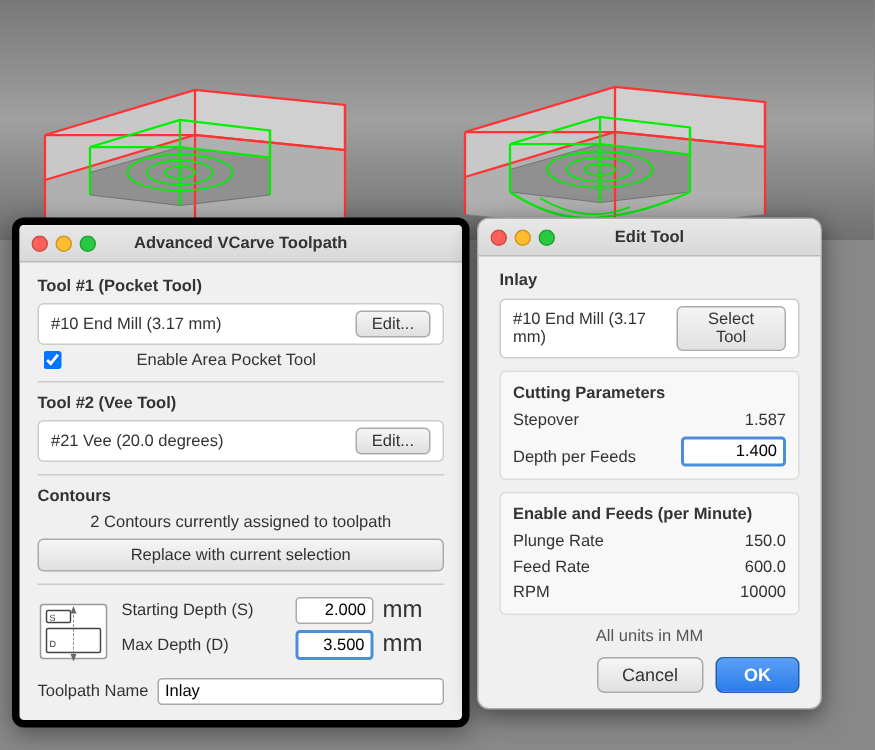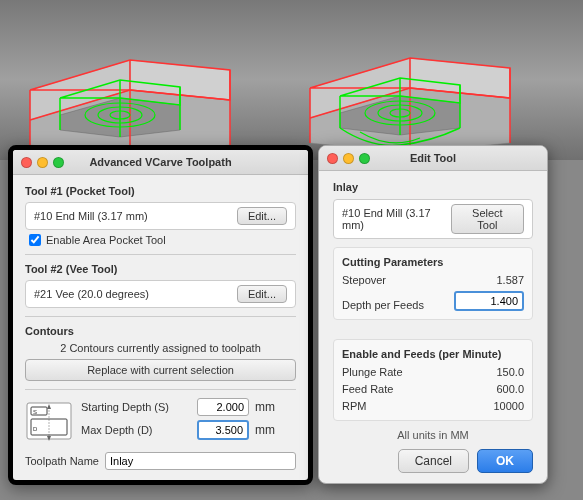--- a/index.html
+++ b/index.html
@@ -129,20 +129,21 @@
     }
 
     .checkbox-row input[type="checkbox"] {
       width: 12px;
       height: 12px;
     }
 
     .checkbox-label {
       font-size: 11px;
       color: #333;
+      margin-left: 45px;
     }
 
     .divider {
       border: none;
       border-top: 1px solid #ccc;
       margin: 8px 0;
     }
 
     .contours-count {
       font-size: 11px;
@@ -203,21 +204,21 @@
       font-size: 11px;
       text-align: right;
       background: #fff;
     }
 
     .depth-input.blue-border {
       border: 2px solid #4a90d9;
     }
 
     .depth-unit {
-      font-size: 12px;
+      font-size: 16px;
       color: #333;
     }
 
     .toolpath-name-row {
       display: flex;
       align-items: center;
       gap: 6px;
       margin-top: 8px;
     }
 
@@ -288,21 +289,21 @@
       font-size: 11px;
       cursor: pointer;
       color: #333;
     }
 
     .params-section {
       background: #f8f8f8;
       border: 1px solid #ddd;
       border-radius: 4px;
       padding: 8px;
-      margin-bottom: 19px;
+      margin-bottom: 8px;
     }
 
     .param-row {
       display: flex;
       align-items: flex-end;
       justify-content: space-between;
       margin-bottom: 5px;
     }
 
     .param-row:last-child { margin-bottom: 0; }

